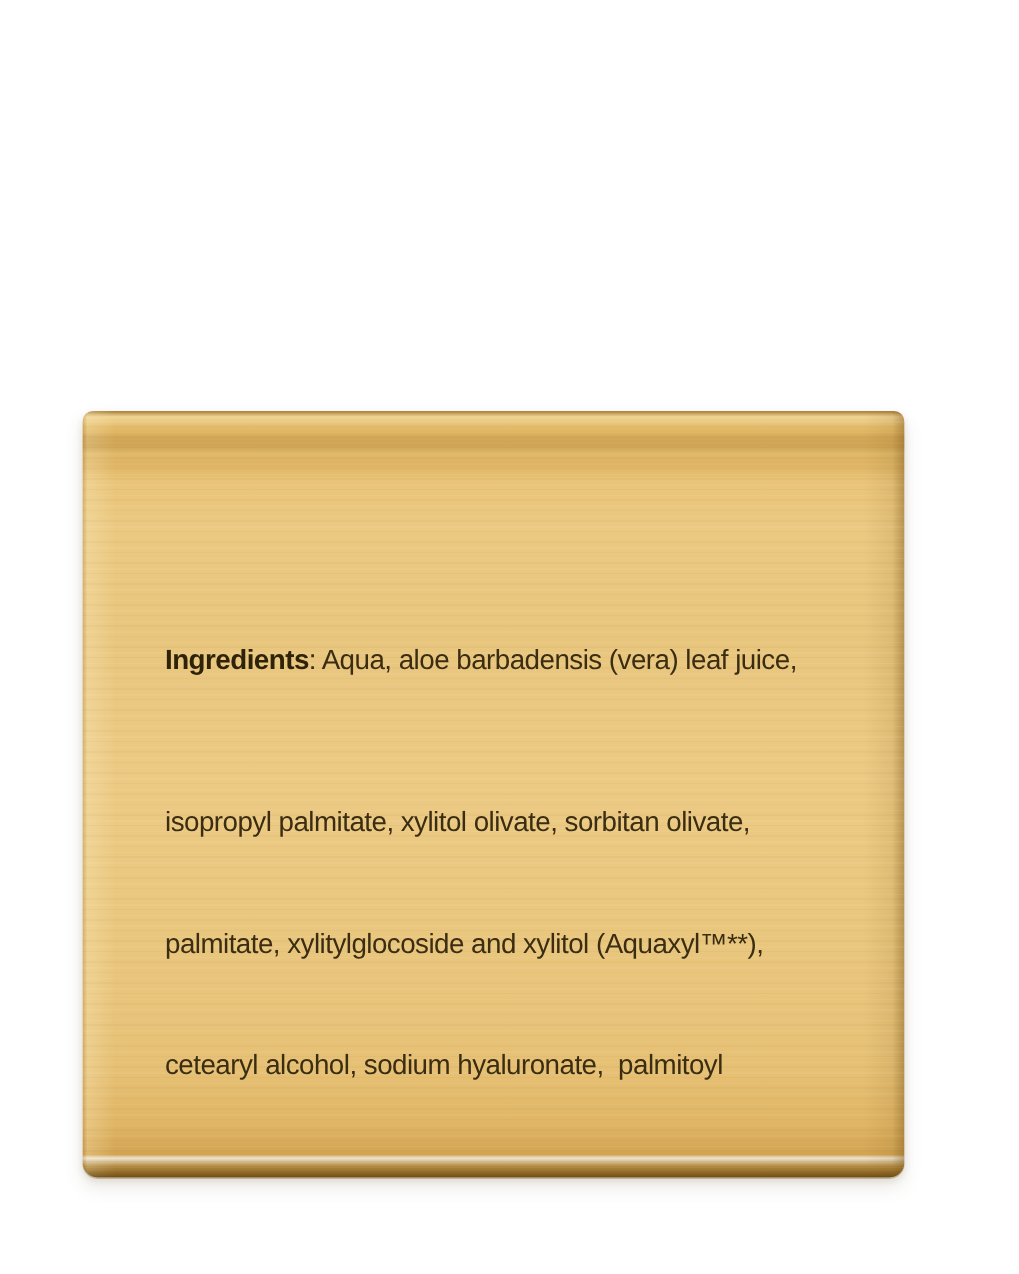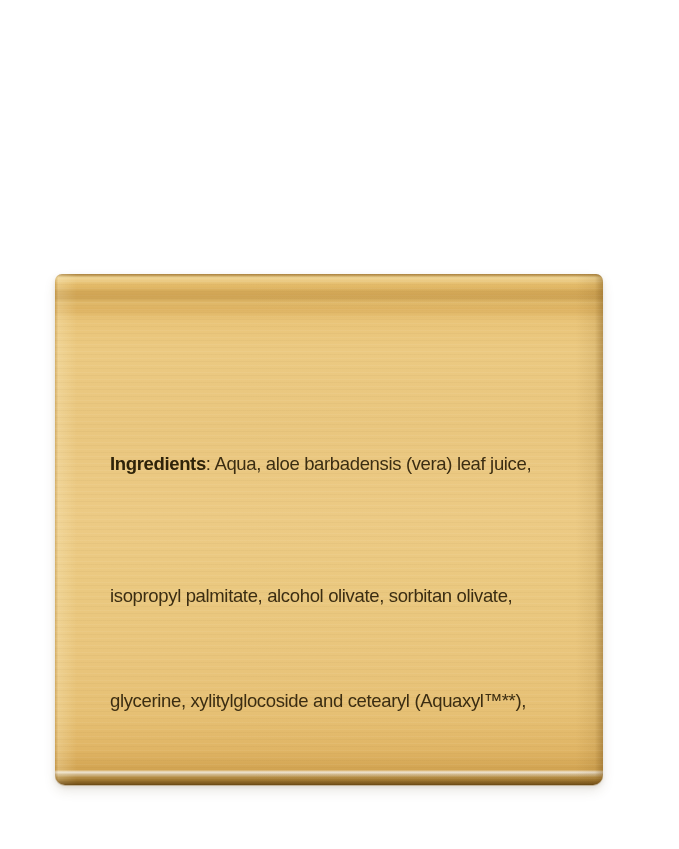--- a/index.html
+++ b/index.html
@@ -95,41 +95,41 @@
     color: #3b2d12;
     font-size: 18.5px;
     letter-spacing: -0.35px;
     line-height: 27px;
     white-space: pre; 
     text-rendering: optimizeLegibility;
   }
 
   .ing-line {
     height: 27px;
-    margin-top: 24px;
   }
 
   .ing-heading {
     font-weight: 700;
     color: #2e2309;
   }
 </style>
 </head>
 <body>
 
 <div class="stage">
 
   <div class="gold-panel">
 
     <div class="ingredients-block">
 
       <div class="ing-line"><span class="ing-heading">Ingredients</span><span>: Aqua, aloe barbadensis (vera) leaf juice,</span></div>
 
-      <div class="ing-line">isopropyl palmitate, alcohol olivate, sorbitan olivate,</div>
-      <div class="ing-line">glycerine, xylitylglocoside and cetearyl (Aquaxyl™**),</div>
+      <div class="ing-line">isopropyl palmitate, xylitol olivate, sorbitan olivate,</div>
+      <div class="ing-line">palmitate, xylitylglocoside and xylitol (Aquaxyl™**),</div>
+      <div class="ing-line">cetearyl alcohol, sodium hyaluronate,  palmitoyl</div>
       
       
       
       
       
       
       
       
       
 

